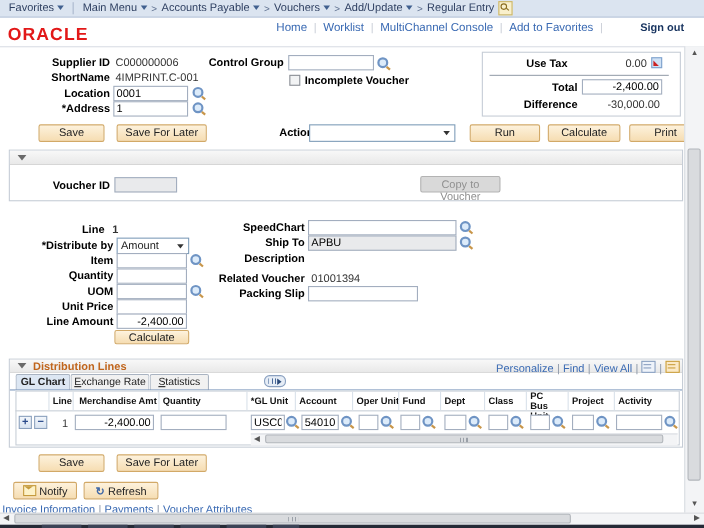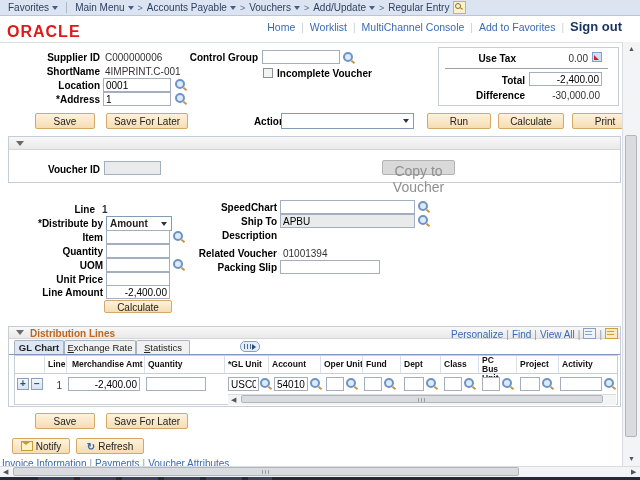--- a/index.html
+++ b/index.html
@@ -13,33 +13,33 @@
   .bc-sep{color:#5a6c8c;margin:0 4px;font-size:9px;}
   .nav-div{width:1px;height:11px;background:#aab7cc;margin:0 8px;}
   .bc-item{cursor:pointer;}
   .magbox{display:inline-block;width:11px;height:11px;background:#f9f0cc;border:1px solid #c9b468;margin-left:4px;position:relative;cursor:pointer;}
   .magbox::before{content:"";position:absolute;left:1px;top:1px;width:4px;height:4px;border:1px solid #8a6d20;border-radius:50%;}
   .magbox::after{content:"";position:absolute;left:6px;top:6px;width:3px;height:1px;background:#8a6d20;transform:rotate(40deg);}
   
   #hdrlinks{position:absolute;right:18px;top:19px;white-space:nowrap;}
   .hlink{color:#3a6ab3;cursor:pointer;font-size:10.5px;}
   .hsep{color:#c8cdd6;margin:0 6px;}
-  #signout{color:#17335f;font-weight:bold;font-size:13px;cursor:pointer;}
+  #signout{color:#17335f;font-weight:bold;font-size:10px;cursor:pointer;margin-left:28px;}
   #logo{position:absolute;left:7px;top:23px;color:#e21818;font-weight:bold;font-size:16px;letter-spacing:1px;}
   .topline{position:absolute;left:0;top:42px;width:640px;height:1px;background:#dadee5;}
   
   .lbl{position:absolute;font-weight:bold;color:#000;text-align:right;white-space:nowrap;}
   .val{position:absolute;color:#333;white-space:nowrap;}
   .inp{position:absolute;border:1px solid #a3aebf;background:#fff;font-family:inherit;font-size:10px;
        padding:0 2px;margin:0;box-sizing:border-box;height:14px;}
   .num{text-align:right;}
   .ro{background:#e9eaec;}
   .btn{position:absolute;background:linear-gradient(#fdf2dd,#f6ddb2);border:1px solid #d2a967;border-radius:2px;
        font-size:10px;color:#222;text-align:center;cursor:pointer;box-sizing:border-box;padding-top:2px;}
-  .btn-dis{position:absolute;background:#d9d9d9;border:1px solid #b3b3b3;border-radius:2px;font-size:14px;color:#8f8f8f;
+  .btn-dis{position:absolute;background:#d9d9d9;border:1px solid #b3b3b3;border-radius:2px;font-size:10px;color:#8f8f8f;
        text-align:center;box-sizing:border-box;padding-top:2px;}
   .combo{position:absolute;border:1px solid #7f9db9;background:#fff;box-sizing:border-box;padding:1px 12px 0 3px;cursor:pointer;}
   .combo::after{content:"";position:absolute;right:4px;top:5px;border-left:3px solid transparent;border-right:3px solid transparent;border-top:4px solid #333;}
   .mag{position:absolute;width:12px;height:12px;cursor:pointer;}
   .mag::before{content:"";position:absolute;left:0;top:0;width:6px;height:6px;border:2px solid #6f94c4;border-radius:50%;background:#dcebfa;}
   .mag::after{content:"";position:absolute;left:8px;top:9px;width:4px;height:2px;background:#c8964a;transform:rotate(40deg);}
   .cb{position:absolute;width:10px;height:10px;border:1px solid #8b8f96;background:#f2f3f4;box-sizing:border-box;cursor:pointer;}
   .secbox{position:absolute;border:1px solid #c6cdd6;background:#fff;box-sizing:border-box;}
   .sechdr{position:absolute;background:linear-gradient(#f8f8f8,#e9e9e9);border-bottom:1px solid #d6d6d6;box-sizing:border-box;}
   .tri{position:absolute;width:0;height:0;border-left:4px solid transparent;border-right:4px solid transparent;border-top:5px solid #6a6a6a;cursor:pointer;}
@@ -148,21 +148,21 @@
   <div class="secbox" style="left:8px;top:136px;width:613px;height:47px;"></div>
   <div class="sechdr" style="left:9px;top:137px;width:611px;height:13px;"></div>
   <span class="tri" style="left:16px;top:141px;"></span>
   <div class="lbl" style="left:20px;top:164px;width:80px;">Voucher ID</div>
   <input class="inp ro" style="left: 104px; top: 161px; width: 57px;" disabled="">
   <div class="btn-dis" style="left:382px;top:160px;width:73px;height:15px;">Copy to Voucher</div>
 
   <div class="lbl" style="left:35px;top:204px;width:60px;">Line</div>
   <div class="val" style="left:102px;top:204px;font-weight:bold;">1</div>
   <div class="lbl" style="left:23px;top:218px;width:80px;">*Distribute by</div>
-  <div class="combo" style="left:106px;top:216px;width:66px;height:15px;font-weight:bold;">Amount</div>
+  <div class="combo" style="left:106px;top:216px;width:66px;height:15px;">Amount</div>
   <div class="lbl" style="left:23px;top:232px;width:80px;">Item</div>
   <input class="inp" style="left: 106px; top: 230px; width: 64px;">
   <span class="mag" style="left:173px;top:231px;"></span>
   <div class="lbl" style="left:23px;top:246px;width:80px;">Quantity</div>
   <input class="inp" style="left: 106px; top: 244px; width: 64px;">
   <div class="lbl" style="left:23px;top:260px;width:80px;">UOM</div>
   <input class="inp" style="left: 106px; top: 258px; width: 64px;">
   <span class="mag" style="left:173px;top:259px;"></span>
   <div class="lbl" style="left:23px;top:274px;width:80px;">Unit Price</div>
   <input class="inp" style="left: 106px; top: 272px; width: 64px;">

